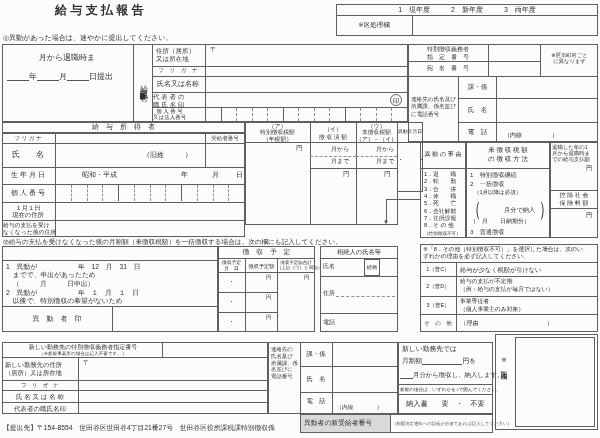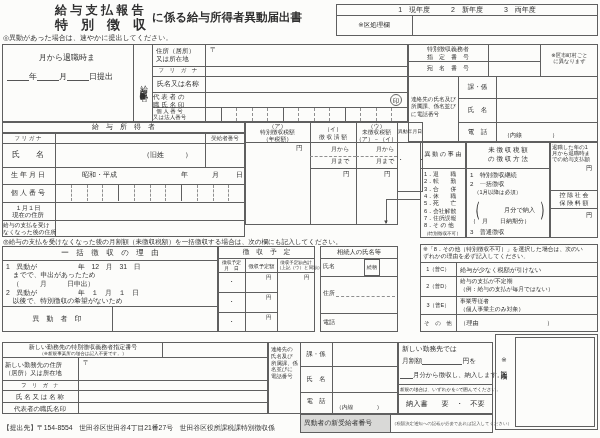--- a/index.html
+++ b/index.html
@@ -20,22 +20,20 @@
 .shade{background:#d9d9d7}
 .seal{position:absolute;border:1px solid #666;border-radius:50%;text-align:center}
 .wrapcjk{white-space:normal;word-break:break-all}
 </style>
 </head>
 <body>
 
 <div id="form">
 
   <div class="t" style="left:55px;top:3px;font-size:12px;font-weight:bold">給 与 支 払 報 告</div>
-  <div class="t" style="left:55px;top:17px;font-size:13px;font-weight:bold">特　別　徴　収</div>
-  <div class="t" style="left:152px;top:11px;font-size:11.5px;font-weight:bold">に係る給与所得者異動届出書</div>
   <div class="t" style="left:3px;top:34px;font-size:7px">◎異動があった場合は、速やかに提出してください。</div>
 
   <div class="c" style="left:336px;top:4px;width:262px;height:32px"></div>
   <div class="t ctr" style="left:336px;top:6px;width:262px;font-size:7px">1　現年度　　　2　新年度　　　3　両年度</div>
   <div class="hl" style="left:336px;top:15px;width:262px"></div>
   <div class="vl" style="left:412px;top:15px;height:21px"></div>
   <div class="t ctr" style="left:336px;top:21px;width:76px;font-size:6.5px">※区処理欄</div>
   <div style="position:absolute;left:413px;top:16px;width:184px;height:19px"></div>
 
   <div class="c" style="left:2px;top:44px;width:406px;height:78px"></div>
@@ -191,21 +189,20 @@
   <div style="position:absolute;left:551px;top:162px;width:46px;height:28px"></div>
   <div class="hl" style="left:550px;top:190px;width:48px"></div>
   <div class="t ctr" style="left:550px;top:192px;width:48px;font-size:6px;line-height:1.25"><span style="display:block">控 除 社 会</span><span style="display:block">保 険 料 額</span></div>
   <div class="hl" style="left:550px;top:208px;width:48px"></div>
   <div class="t" style="left:586px;top:211px;font-size:6.2px">円</div>
   <div style="position:absolute;left:551px;top:209px;width:46px;height:28px"></div>
 
   <div class="t" style="left:3px;top:238px;font-size:6.6px">◎給与の支払を受けなくなった後の月割額（未徴収税額）を一括徴収する場合は、次の欄にも記入してください。</div>
   <div class="c" style="left:2px;top:246px;width:216px;height:86px"></div>
   <div class="hl" style="left:2px;top:260px;width:216px"></div>
-  <div class="t ctr" style="left:2px;top:249px;width:216px;font-size:7.5px">一　括　徴　収　の　理　由</div>
   <div class="t" style="left:6px;top:263px;font-size:6.8px;line-height:8.4px"><span style="display:block">1　異動が　　　　　　年　12　月　31　日</span><span style="display:block">　までで、申出があったため</span><span style="display:block">　（　　　月　　　日申出）</span></div>
   <div class="t" style="left:6px;top:289px;font-size:6.8px;line-height:8.4px"><span style="display:block">2　異動が　　　　　　年　１　月　１　日</span><span style="display:block">　以後で、特別徴収の希望がないため</span></div>
   <div class="hl" style="left:2px;top:306px;width:216px"></div>
   <div class="vl" style="left:112px;top:306px;height:26px"></div>
   <div class="t ctr" style="left:2px;top:315px;width:110px;font-size:7px">異　動　者　印</div>
   <div style="position:absolute;left:113px;top:307px;width:104px;height:24px"></div>
 
   <div class="c" style="left:218px;top:246px;width:97px;height:86px"></div>
   <div class="hl" style="left:218px;top:258px;width:97px"></div>
   <div class="t ctr" style="left:218px;top:248px;width:97px;font-size:6.8px">徴　収　予　定</div>

